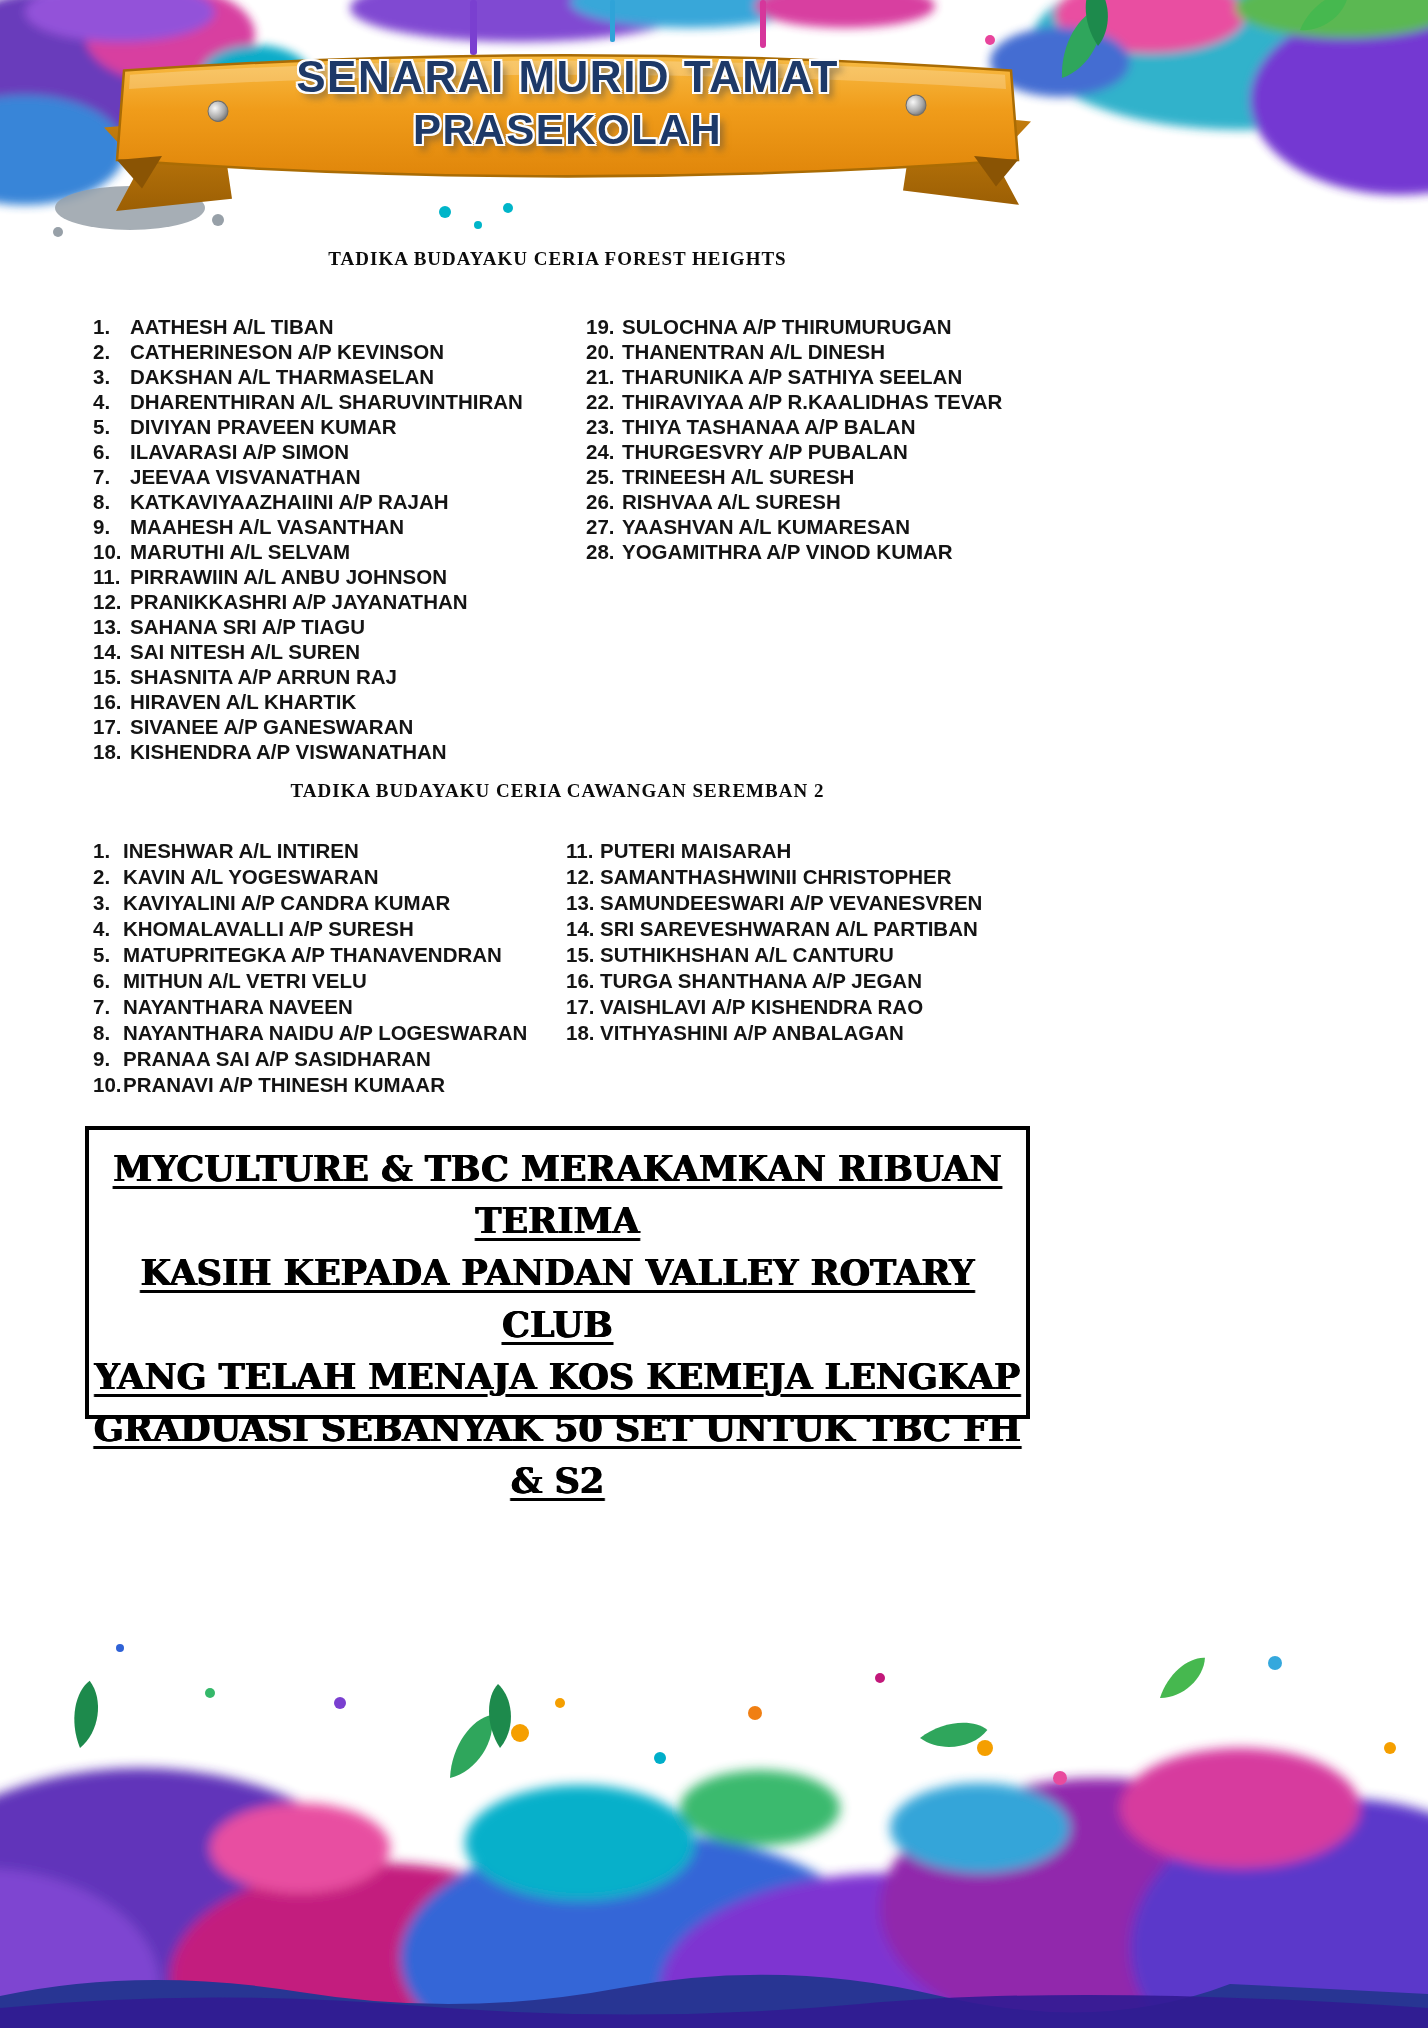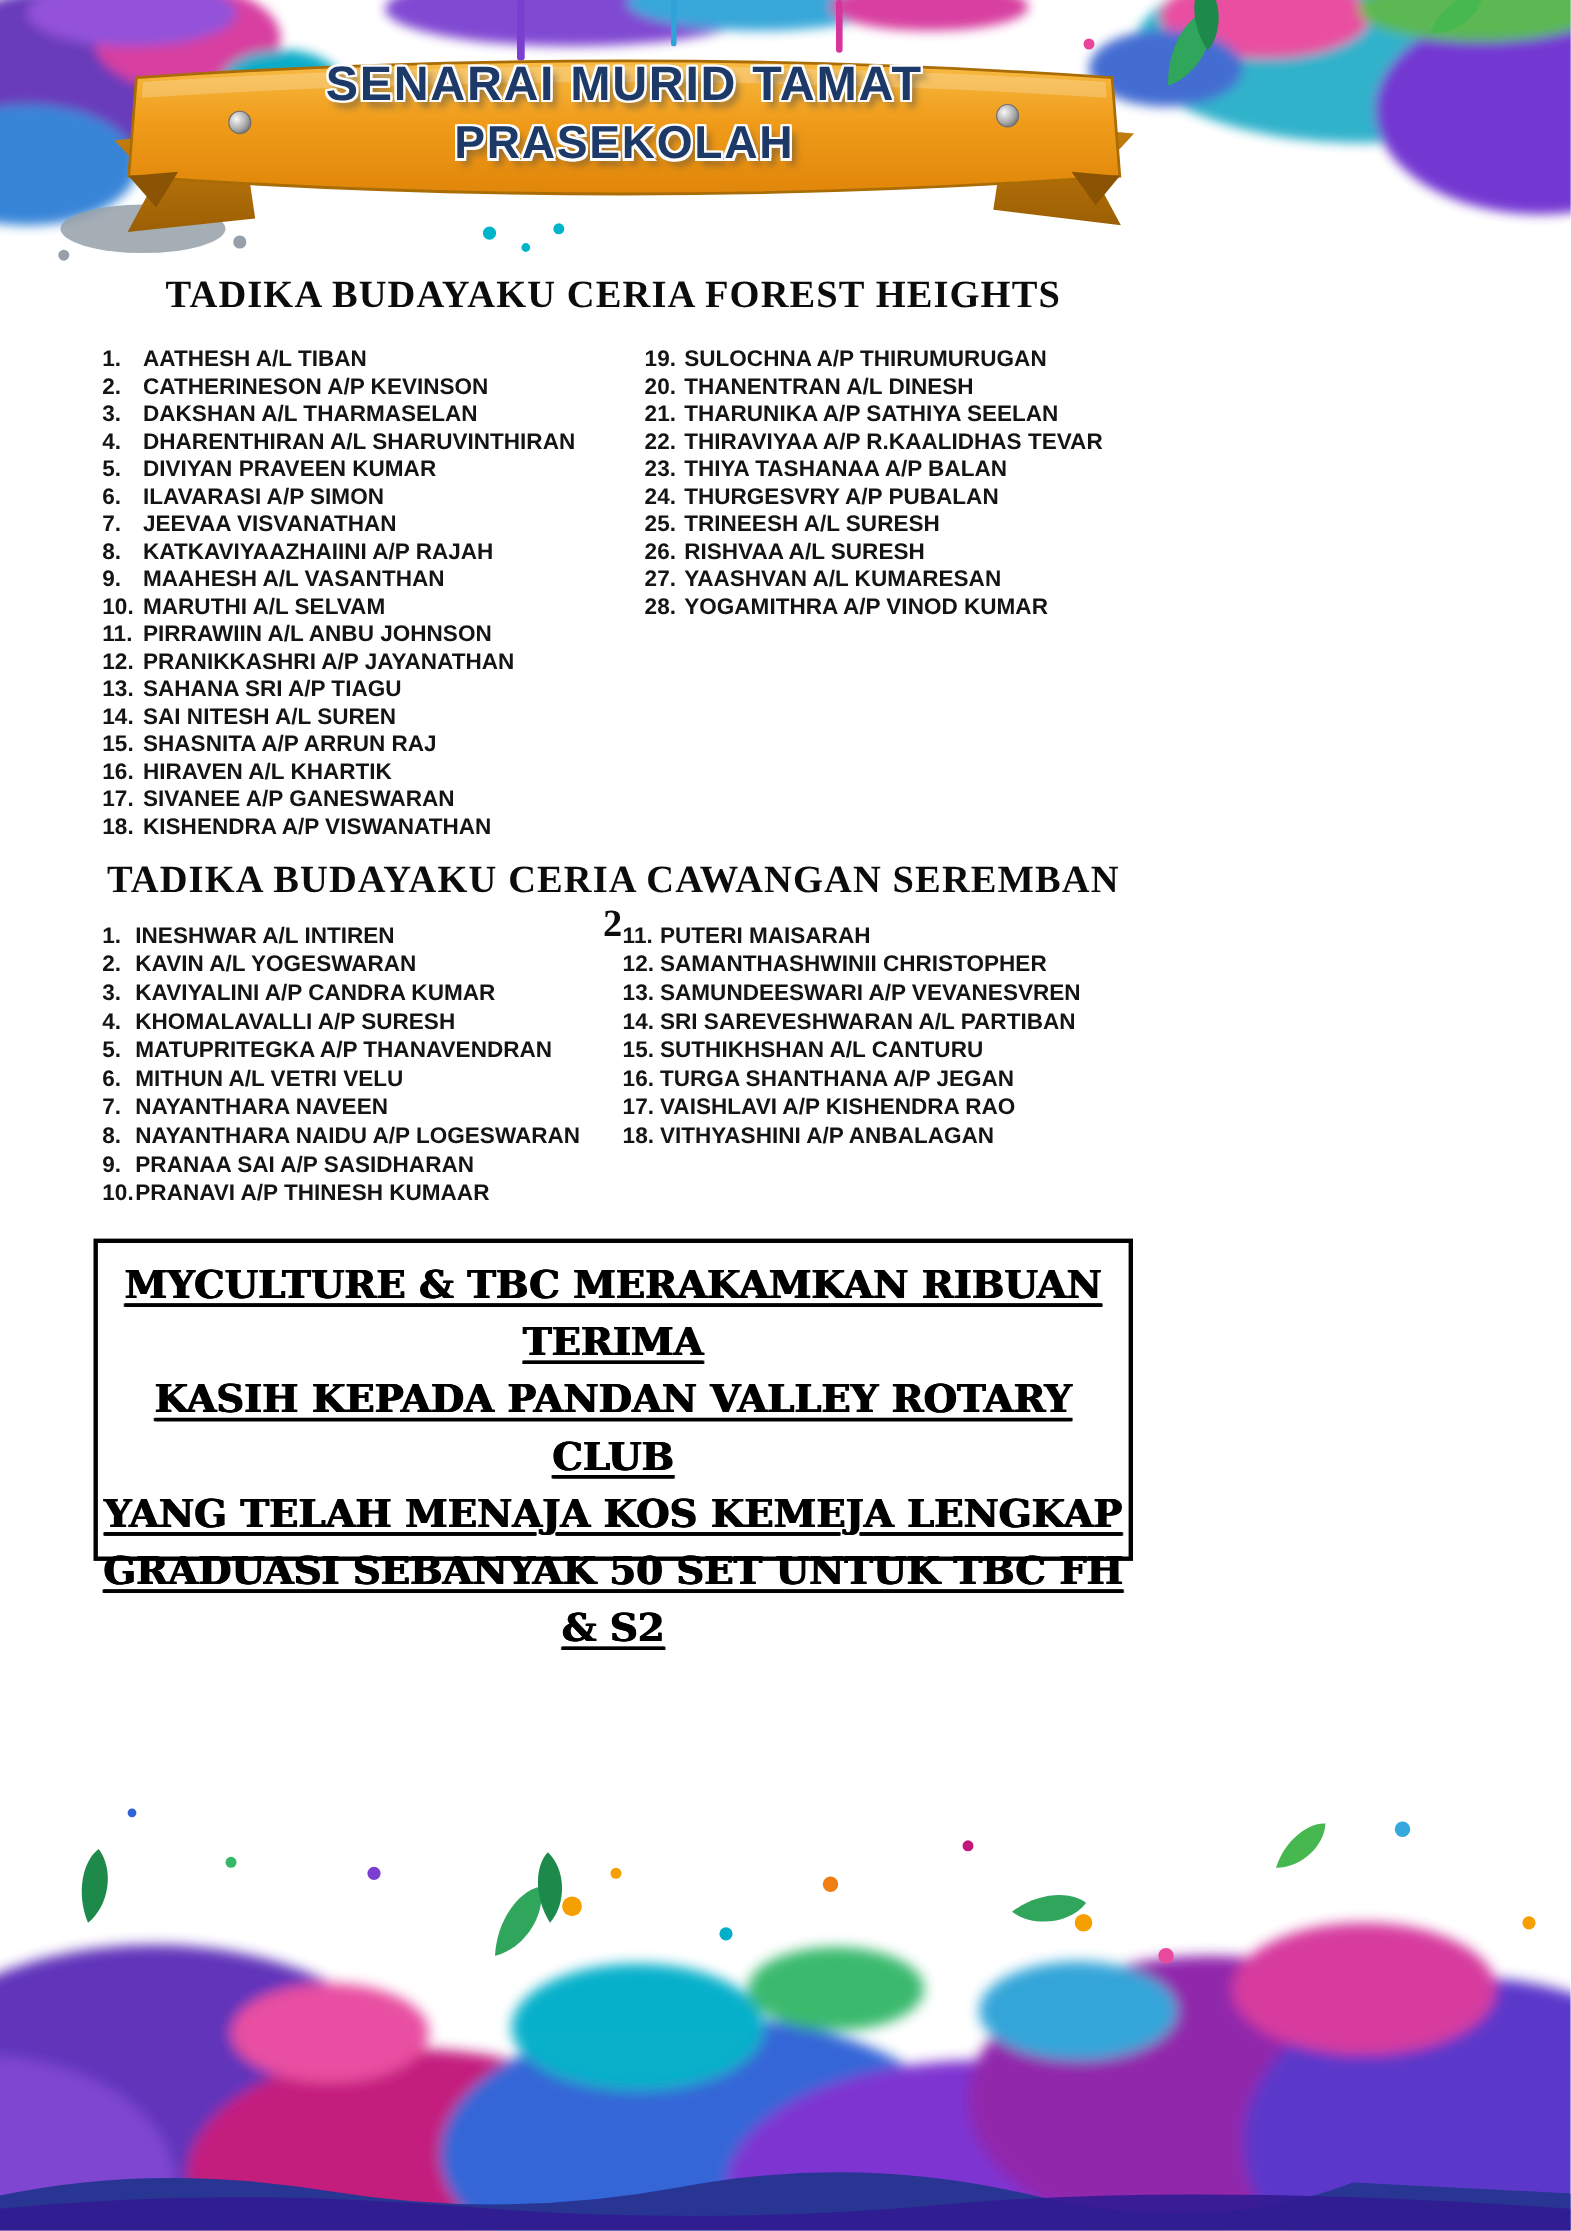--- a/index.html
+++ b/index.html
@@ -15,21 +15,21 @@
   .ribbon svg.art { position:absolute; left:0; top:0; width:100%; height:100%; }
   .banner-line { position:absolute; left:0; width:100%; text-align:center; font-weight:800;
     color:#1d3968; letter-spacing:1.5px;
     text-shadow: 2px 2px 0 #fdfdfd, -2px -2px 0 #fdfdfd, 2px -2px 0 #fdfdfd, -2px 2px 0 #fdfdfd,
                  0 2px 0 #fdfdfd, 2px 0 0 #fdfdfd, 0 -2px 0 #fdfdfd, -2px 0 0 #fdfdfd,
                  5px 6px 7px rgba(70,70,70,.55); }
   .banner-line.t1 { top:16px; font-size:44px; }
   .banner-line.t2 { top:70px; font-size:42px; }
 
   .section-title { position:absolute; left:85px; width:945px; text-align:center;
-    font-family:"Liberation Serif", serif; font-weight:bold; font-size:35px;
+    font-family:"Liberation Serif", serif; font-weight:bold; font-size:19px;
     letter-spacing:1px; color:#0c0c0c; }
   #title1 { top:248px; }
   #title2 { top:780px; }
 
   .list { position:absolute; }
   .row { display:flex; font-weight:bold; color:#141414; font-size:20.5px; white-space:nowrap; }
   .row .num { display:inline-block; flex:0 0 auto; }
   .row .nm { display:inline-block;text-align:center; }
   .s1 .row { line-height:25px; }
   .s2 .row { line-height:26px; }

